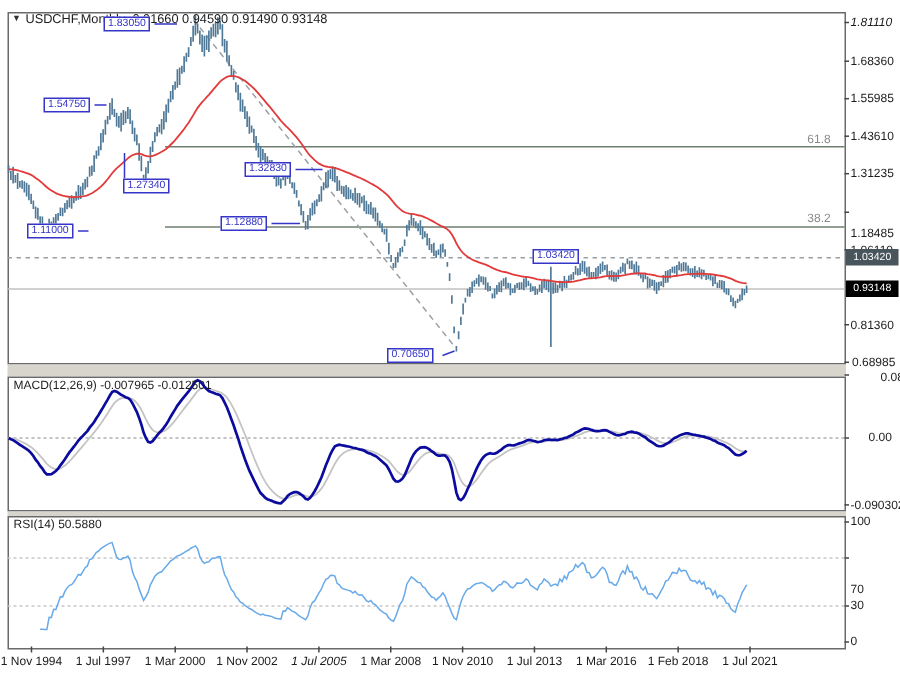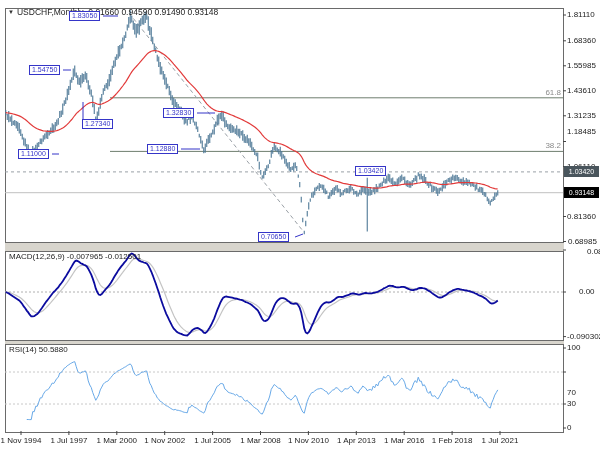--- a/index.html
+++ b/index.html
@@ -13,21 +13,21 @@
   #sep2{top:341px;height:3px}
   #plot{position:absolute;left:0;top:0;pointer-events:none}
   #title{position:absolute;left:8px;top:7px;font-size:8.5px;color:#1c1c1c;white-space:nowrap}
   #title .tri{font-size:6px;color:#333;margin-right:3px;vertical-align:1px}
   #watermark{position:absolute;left:332px;top:54px;font-size:19px;letter-spacing:.5px;color:#c6c8d2}
   .ind-label{position:absolute;left:9px;font-size:8px;color:#1d1d1d;white-space:nowrap}
   #macd-label{top:252px}
   #rsi-label{top:345px}
   .lbl{position:absolute;font-size:8px;color:#1c1c1c;white-space:nowrap;line-height:10px}
   .xlab{transform:translateX(-50%)}
-  .fibl{width:30px;text-align:right;color:#8a8a8a}
+  .fibl{width:30px;text-align:center;color:#8a8a8a}
   .pricebox{position:absolute;border:1px solid #3535c8;color:#3535c8;background:#fff;
             font-size:7px;line-height:8px;height:8px;padding:0 2px;white-space:nowrap}
   .marker{position:absolute;left:564px;width:35px;height:11px;line-height:11px;
           color:#fff;font-size:7px;text-align:center;white-space:nowrap}
 </style>
 </head>
 <body>
 
 <div id="stage">
   <div class="panel" id="price-panel"></div>
@@ -85,44 +85,44 @@
       <line x1="452.1" y1="431" x2="452.1" y2="435" stroke="#444" stroke-width="1"></line>
       <line x1="500.0" y1="431" x2="500.0" y2="435" stroke="#444" stroke-width="1"></line>
     </svg>
 
   <div id="title"><span class="tri">▼</span><span>USDCHF,Monthly</span>&nbsp;&nbsp;<span>0.91660 0.94590 0.91490 0.93148</span></div>
 
   <div class="ind-label" id="macd-label">MACD(12,26,9) -0.007965 -0.012501</div>
   <div class="ind-label" id="rsi-label">RSI(14) 50.5880</div>
 
   <div id="gen">
-      <span class="lbl" style="left: 567px; top: 10px;">1.81110</span>
+      <span class="lbl" style="left: 567px; top: 10px; font-style: italic;">1.81110</span>
       <span class="lbl" style="left: 567px; top: 35.7575px;">1.68360</span>
       <span class="lbl" style="left: 567px; top: 60.7575px;">1.55985</span>
       <span class="lbl" style="left: 567px; top: 85.7575px;">1.43610</span>
       <span class="lbl" style="left: 567px; top: 110.757px;">1.31235</span>
-      <span class="lbl" style="left: 567px; top: 127px;">1.18485</span>
+      <span class="lbl" style="left: 567px; top: 151px;">1.18485</span>
       <span class="lbl" style="left: 567px; top: 161.515px;">1.06110</span>
       <span class="lbl" style="left: 567px; top: 211.515px;">0.81360</span>
       <span class="lbl" style="left: 534px; top: 236.515px; padding-left: 34px;">0.68985</span>
       <span class="lbl" style="left: 567px; top: 247px; padding-left: 20px;">0.085032</span>
       <span class="lbl" style="left: 544px; top: 287px; padding-left: 35px;">0.00</span>
       <span class="lbl" style="left: 567px; top: 331.609px;">-0.090302</span>
       <span class="lbl" style="left: 567px; top: 343px; text-align: center;">100</span>
       <span class="lbl" style="left: 567px; top: 388px;">70</span>
       <span class="lbl" style="left: 567px; top: 399px;">30</span>
       <span class="lbl" style="left: 567px; top: 423px;">0</span>
       <span class="lbl xlab" style="left: 21px; top: 436px;">1 Nov 1994</span>
       <span class="lbl xlab" style="left: 68.9px; top: 436px;">1 Jul 1997</span>
       <span class="lbl xlab" style="left: 116.8px; top: 436px;">1 Mar 2000</span>
       <span class="lbl xlab" style="left: 164.7px; top: 436px;">1 Nov 2002</span>
-      <span class="lbl xlab" style="left: 212.6px; top: 436px;">1 Jul 2005</span>
+      <span class="lbl xlab" style="left: 212.6px; top: 436px; font-style: italic;">1 Jul 2005</span>
       <span class="lbl xlab" style="left: 260.5px; top: 436px;">1 Mar 2008</span>
       <span class="lbl xlab" style="left: 308.4px; top: 436px;">1 Nov 2010</span>
-      <span class="lbl xlab" style="left: 356.3px; top: 436px;">1 Apr 2013</span>
+      <span class="lbl xlab" style="left: 356.3px; top: 436px;">1 Jul 2013</span>
       <span class="lbl xlab" style="left: 404.2px; top: 436px;">1 Mar 2016</span>
       <span class="lbl xlab" style="left: 452.1px; top: 436px;">1 Feb 2018</span>
       <span class="lbl xlab" style="left: 500px; top: 436px;">1 Jul 2021</span>
       <span class="lbl fibl" style="left: 531px; top: 87.8282px;">61.8</span>
       <span class="lbl fibl" style="left: 531px; top: 141.404px;">38.2</span>
       <div class="marker" style="background: rgb(73, 85, 92); top: 166.449px;">1.03420</div>
       <div class="marker" style="background: rgb(0, 0, 0); top: 187.201px;">0.93148</div>
       <div class="pricebox" style="left: 69px; top: 11px;">1.83050</div>
       <div class="pricebox" style="left: 29px; top: 65px;">1.54750</div>
       <div class="pricebox" style="left: 82px; top: 119px;">1.27340</div>

